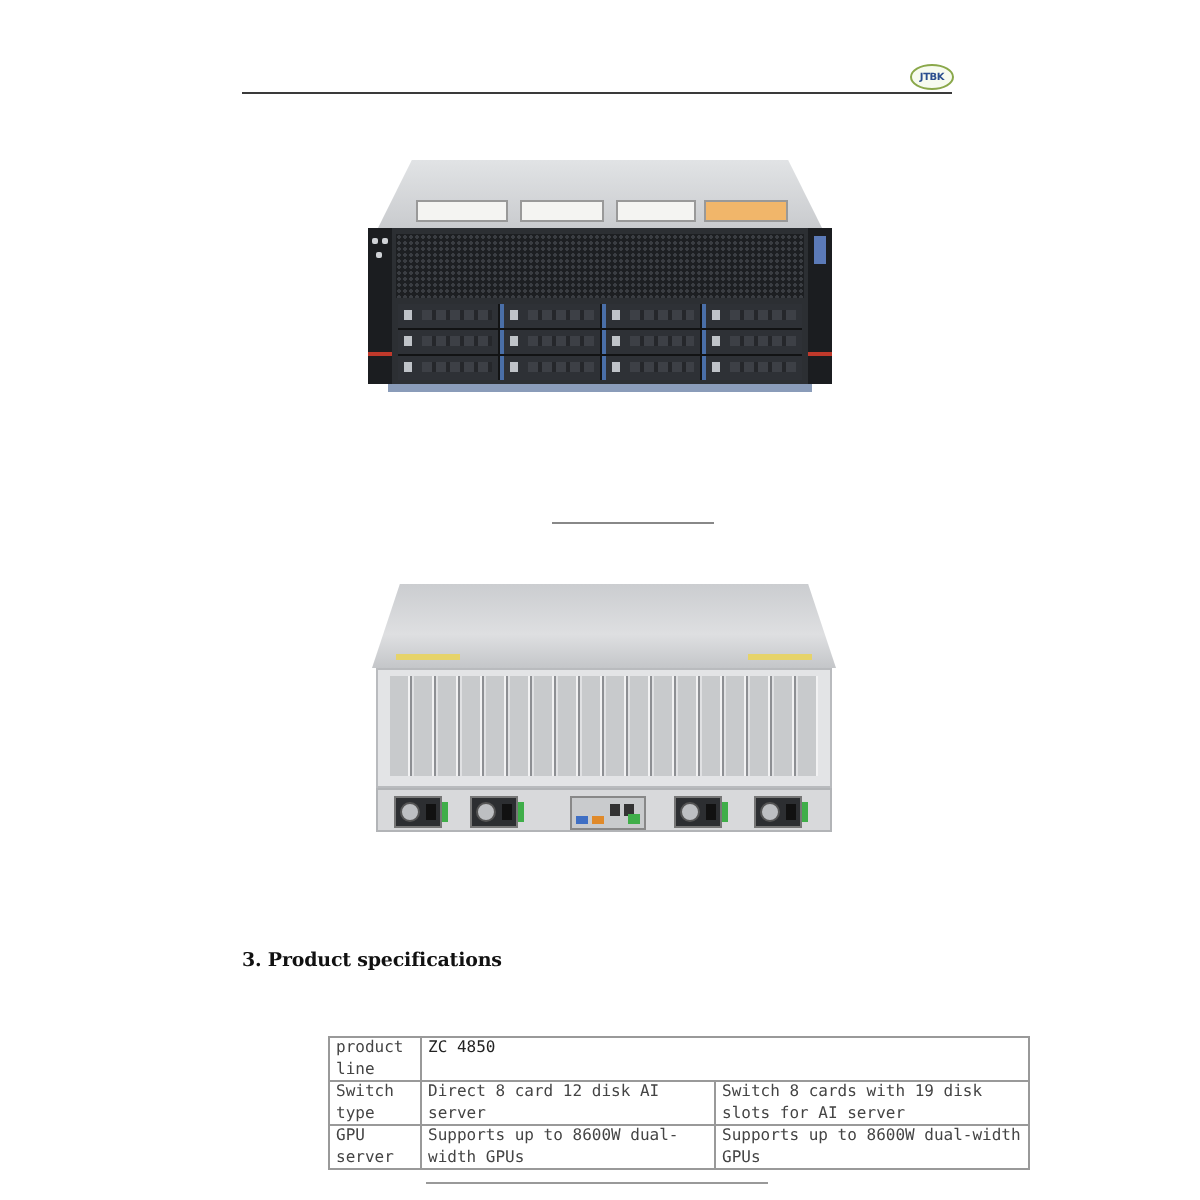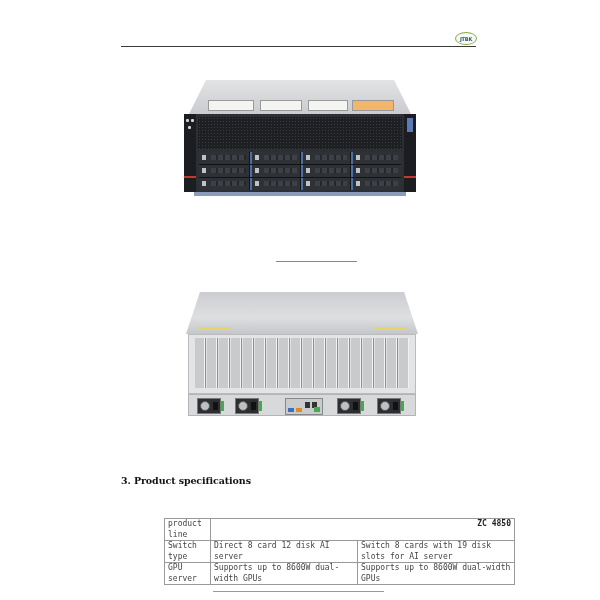--- a/index.html
+++ b/index.html
@@ -61,21 +61,21 @@
   .mb-io .rj { position: absolute; top: 3px; width: 5px; height: 6px; background: #333; }
   .mb-io .gr { position: absolute; right: 2px; bottom: 2px; width: 6px; height: 5px; background: #3fae49; }
 
   
   .section-heading { position: absolute; left: 121px; top: 475px; font-size: 9.5px; font-weight: bold; color: #111;
                      font-family: "DejaVu Serif", serif; letter-spacing: -0.1px; }
   .spec-table { position: absolute; left: 122px; top: 518px; width: 351px; border-collapse: collapse;
                 font-family: "DejaVu Sans Mono", monospace; font-size: 8px; color: #444; line-height: 10.5px; margin-left: 42px; }
   .spec-table td { border: 1px solid #999; vertical-align: top; padding: 0 3px; }
   .spec-table td.label { width: 39px; }
-  .spec-table td.head-val { text-align: right; font-weight: bold; color: #222; }
+  .spec-table td.head-val { text-align: left; font-weight: normal; color: #222; }
   .spec-table td.col-a { width: 140px; }
   .footer-rule { position: absolute; left: 213px; top: 591px; width: 171px; border-top: 1px solid #999; }
 </style>
 </head>
 <body>
 
 <div class="header-rule"></div>
 <div class="logo">JTBK</div>
 
 <div class="server-front">

